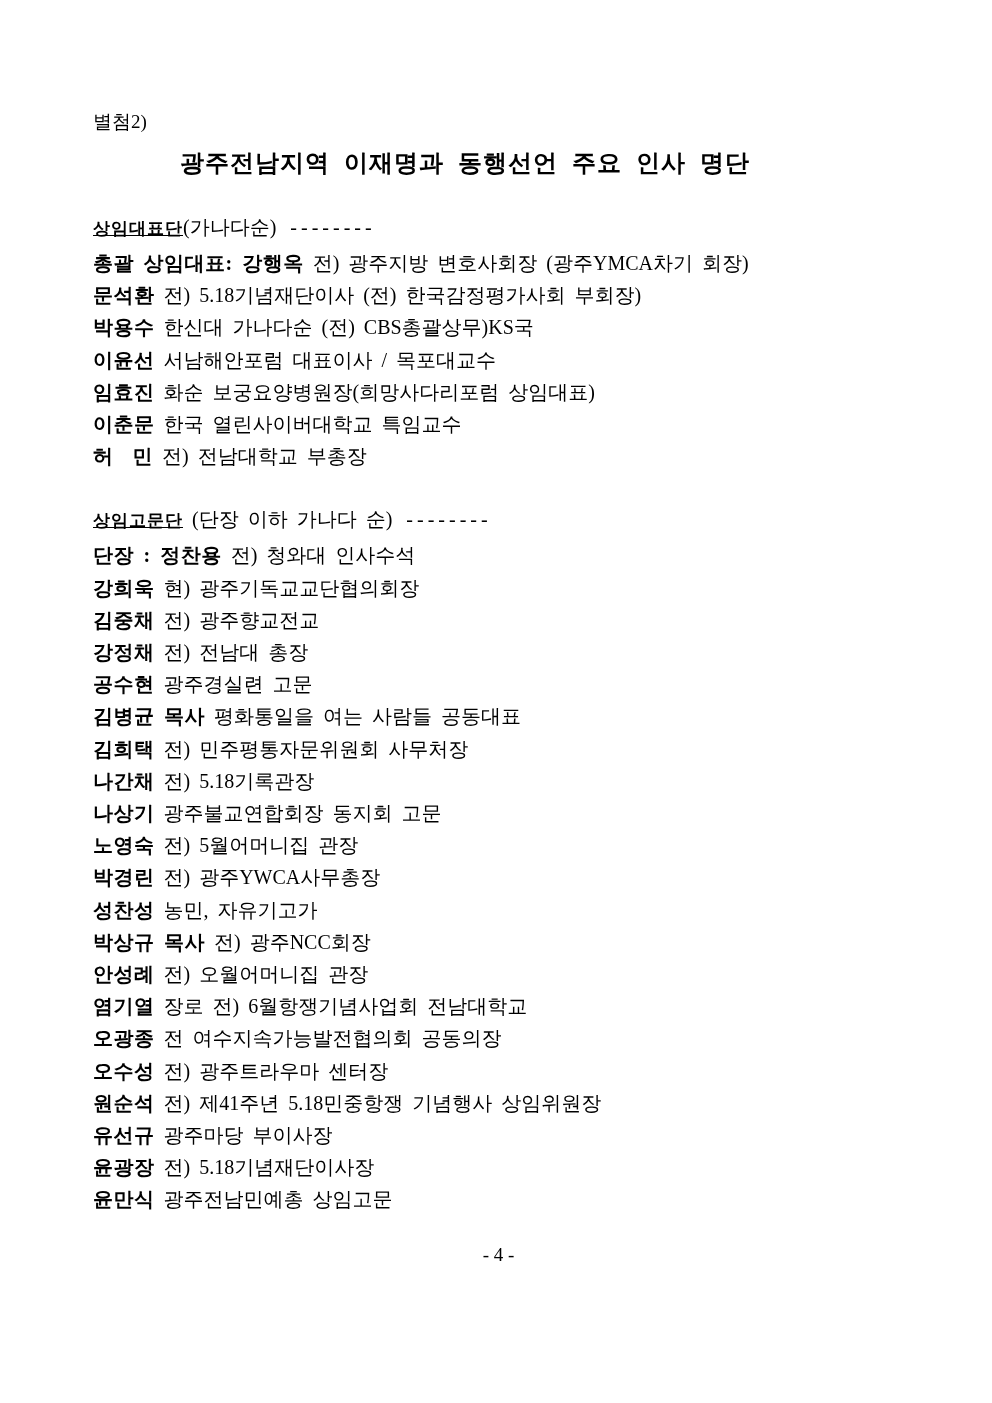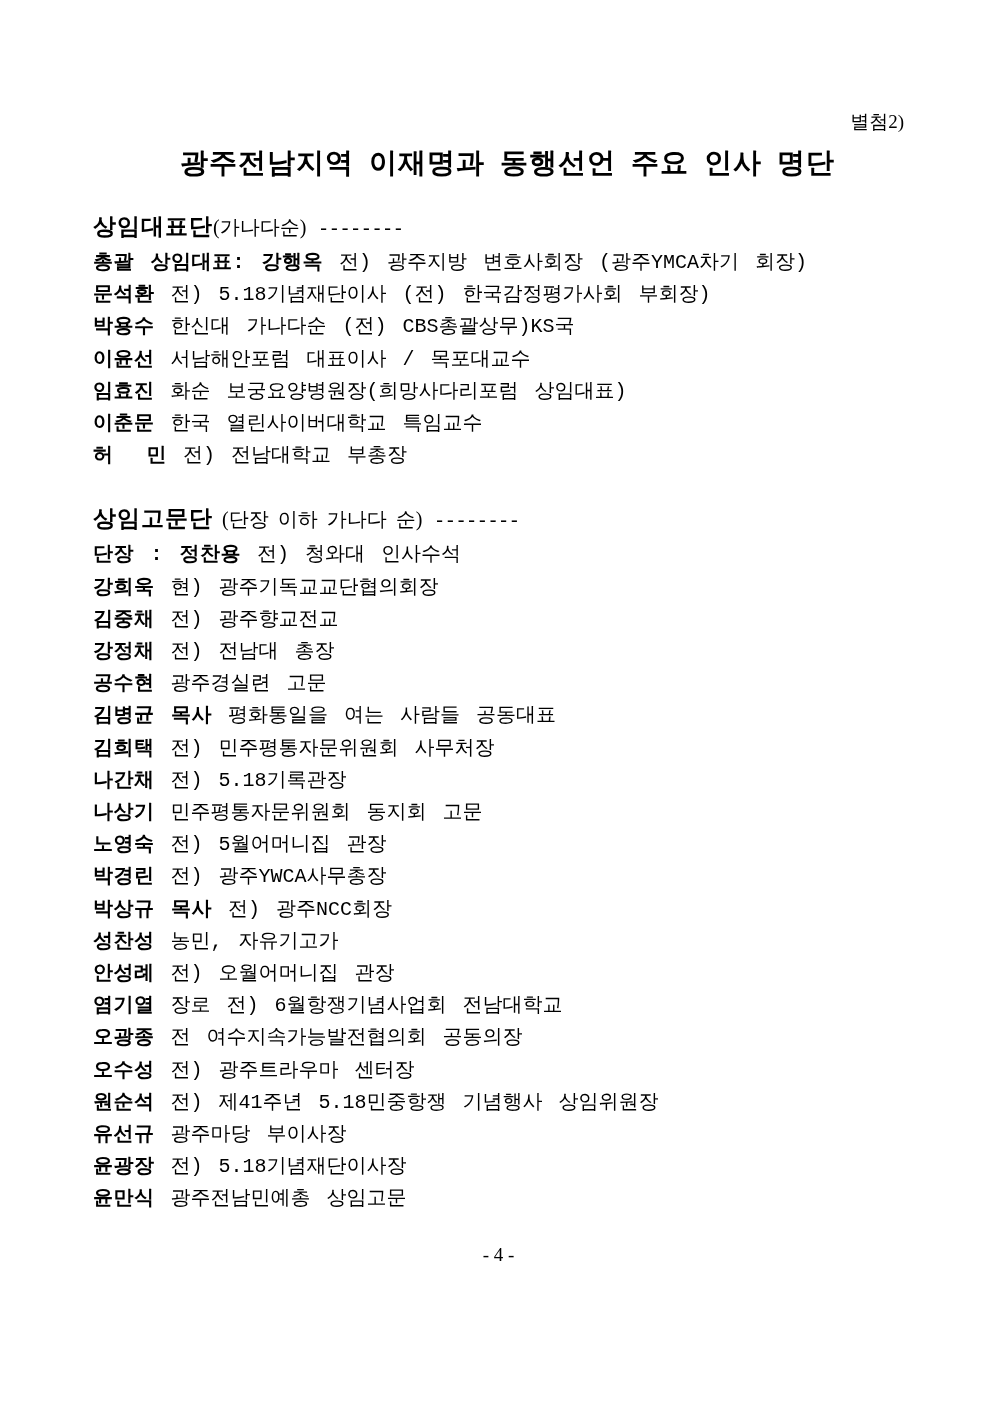--- a/index.html
+++ b/index.html
@@ -17,59 +17,58 @@
     overflow: hidden;
   }
   .content {
     padding: 0 88px 0 93px;
   }
   .attachment {
     margin-top: 108px;
     font-size: 19px;
     line-height: 27px;
     white-space: pre-wrap;
-    text-align: right;
   }
   .title {
     margin: 11px 0 16px 0;
     padding-left: 87px;
-    font-size: 28px;
+    font-size: 24px;
     font-weight: bold;
     line-height: 34px;
     letter-spacing: 1px;
     word-spacing: 7px;
     white-space: pre-wrap;
   }
   .section .heading {
     margin-top: 29px;
     line-height: 36px;
     white-space: pre-wrap;
     word-spacing: 4px;
   }
   .h-main {
-    font-size: 23px;
+    font-size: 17px;
     font-weight: bold;
     letter-spacing: 1px;
+    text-decoration: underline;
   }
   .h-note {
     font-size: 20px;
   }
   .h-dashes {
     font-size: 20px;
     letter-spacing: 4px;
     margin-left: 14px;
   }
   .entries {
     font-size: 20px;
     line-height: 32.2px;
   }
   .entry {
     white-space: pre-wrap;
     word-spacing: 4px;
-    font-family: Liberation Mono, monospace;
   }
   .e-name {
     font-weight: bold;
     letter-spacing: 0.5px;
   }
   .footer {
     margin-top: 26px;
     text-align: center;
     font-size: 19px;
     line-height: 26px;
@@ -116,30 +115,30 @@
   <div class="entry"><span class="e-name">강정채</span><span class="e-desc"> 전) 전남대 총장</span></div>
 
   <div class="entry"><span class="e-name">공수현</span><span class="e-desc"> 광주경실련 고문</span></div>
 
   <div class="entry"><span class="e-name">김병균 목사</span><span class="e-desc"> 평화통일을 여는 사람들 공동대표</span></div>
 
   <div class="entry"><span class="e-name">김희택</span><span class="e-desc"> 전) 민주평통자문위원회 사무처장</span></div>
 
   <div class="entry"><span class="e-name">나간채</span><span class="e-desc"> 전) 5.18기록관장</span></div>
 
-  <div class="entry"><span class="e-name">나상기</span><span class="e-desc"> 민주평통자문위원회 동지회 고문</span></div>
+  <div class="entry"><span class="e-name">나상기</span><span class="e-desc"> 광주불교연합회장 동지회 고문</span></div>
 
   <div class="entry"><span class="e-name">노영숙</span><span class="e-desc"> 전) 5월어머니집 관장</span></div>
 
 
   <div class="entry"><span class="e-name">박경린</span><span class="e-desc"> 전) 광주YWCA사무총장</span></div>
 
+  <div class="entry"><span class="e-name">성찬성</span><span class="e-desc"> 농민, 자유기고가</span></div>
+
   <div class="entry"><span class="e-name">박상규 목사</span><span class="e-desc"> 전) 광주NCC회장</span></div>
-
-  <div class="entry"><span class="e-name">성찬성</span><span class="e-desc"> 농민, 자유기고가</span></div>
 
   <div class="entry"><span class="e-name">안성례</span><span class="e-desc"> 전) 오월어머니집 관장</span></div>
 
   <div class="entry"><span class="e-name">염기열</span><span class="e-desc"> 장로 전) 6월항쟁기념사업회 전남대학교</span></div>
 
   <div class="entry"><span class="e-name">오광종</span><span class="e-desc"> 전 여수지속가능발전협의회 공동의장</span></div>
 
   <div class="entry"><span class="e-name">오수성</span><span class="e-desc"> 전) 광주트라우마 센터장</span></div>
 
   <div class="entry"><span class="e-name">원순석</span><span class="e-desc"> 전) 제41주년 5.18민중항쟁 기념행사 상임위원장</span></div>

